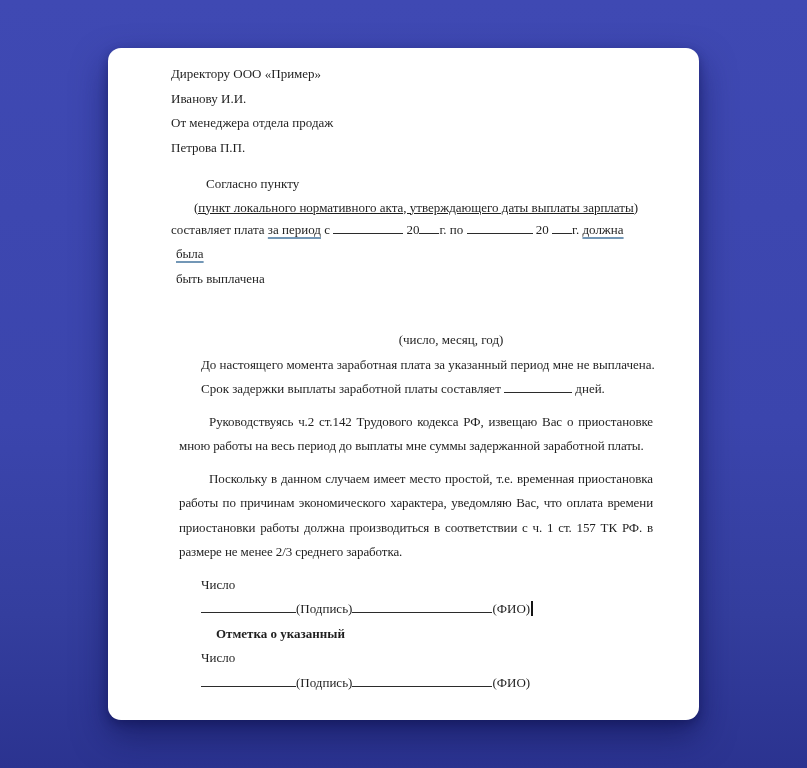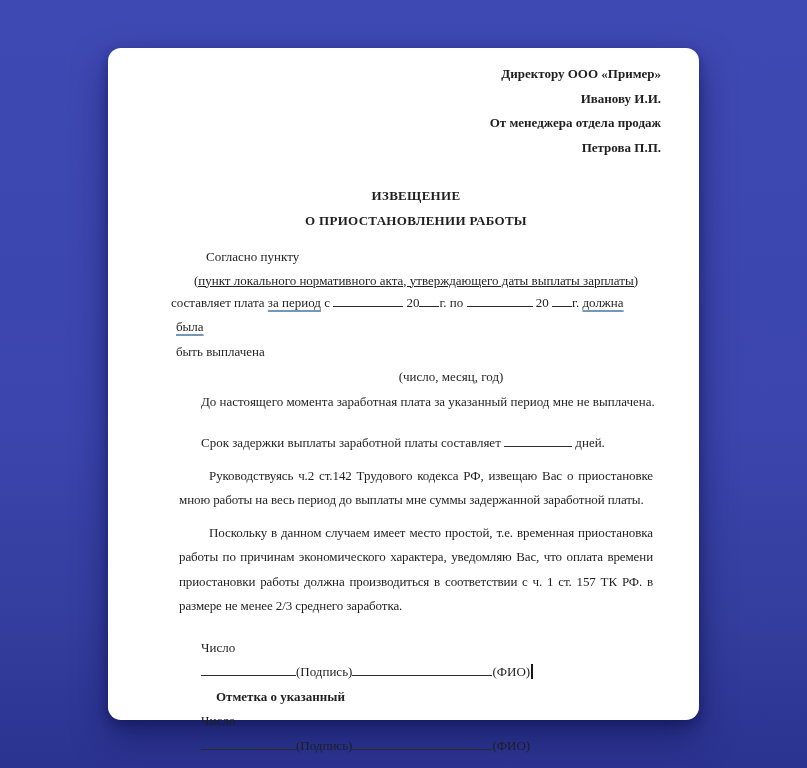--- a/index.html
+++ b/index.html
@@ -10,60 +10,56 @@
     color:#1f1f1f;font-size:13px;
   }
   .page{
     width:591px;height:672px;box-sizing:border-box;
     margin:48px auto 0 auto;
     background:#ffffff;border-radius:13px;
     padding:14px 38px 0 63px;
     box-shadow:0 16px 34px rgba(12,16,76,.55),0 4px 10px rgba(12,16,76,.4);
   }
   .row{line-height:24.5px;white-space:nowrap;}
-  .recipient{text-align:right;font-weight:bold;}
+  .recipient{text-align:left;font-weight:normal;}
   .recipient .row{line-height:24.5px;}
   .title{ text-align:center;font-weight:bold;margin-top:24px;letter-spacing:.3px;}
   .body-start{margin-top:12px;}
   .flexrow{display:flex;align-items:baseline;line-height:24.5px;flex-direction:column;}
   .indent{padding-left:30px;}
   .fill{flex:1;height:0;border-bottom:1px solid #2b2b2b;margin-left:5px;}
   .blank{display:inline-block;height:0;border-bottom:1px solid #2b2b2b;vertical-align:baseline;}
   .w70{width:70px}.w20{width:20px}.w66{width:66px}.w68{width:68px}.w95{width:95px}.w140{width:140px}
   .mark{
     text-decoration:underline;
     text-decoration-color:#7397b6;
     text-decoration-thickness:2px;
     text-underline-offset:2.5px;
   }
   .caption{text-align:center;white-space:nowrap;}
   .tight{line-height:20px;text-decoration:underline;}
-  .shiftc{padding-left:70px;}
+  .shiftc{padding-left:70px;margin-top:36px;}
   .para{margin:8px;text-align:justify;text-indent:30px;line-height:24.5px;letter-spacing:-0.1px;}
-  .gap-top{margin-top:17px;}
+  .gap-top{}
   .accept{font-weight:bold;padding-left:45px;}
   .caret{display:inline-block;width:2px;height:15px;background:#151515;vertical-align:-3px;margin-left:1px;}
   .sig span{white-space:pre;}
 </style>
 </head>
 <body>
 
 <div class="page">
 
   <div class="recipient">
     <div class="row">Директору ООО «Пример»</div>
     <div class="row">Иванову И.И.</div>
     <div class="row">От менеджера отдела продаж</div>
     <div class="row">Петрова П.П.</div>
   </div>
 
-  <div class="title">
-    <div class="row">ИЗВЕЩЕНИЕ</div>
-    <div class="row">О ПРИОСТАНОВЛЕНИИ РАБОТЫ</div>
-  </div>
 
   <div class="flexrow indent body-start">
     <span>Согласно пункту</span>
     <span class="fill"></span>
   </div>
 
   <div class="row caption tight">(пункт локального нормативного акта, утверждающего даты выплаты зарплаты)</div>
 
   <div class="row">
     <span>составляет плата</span>

